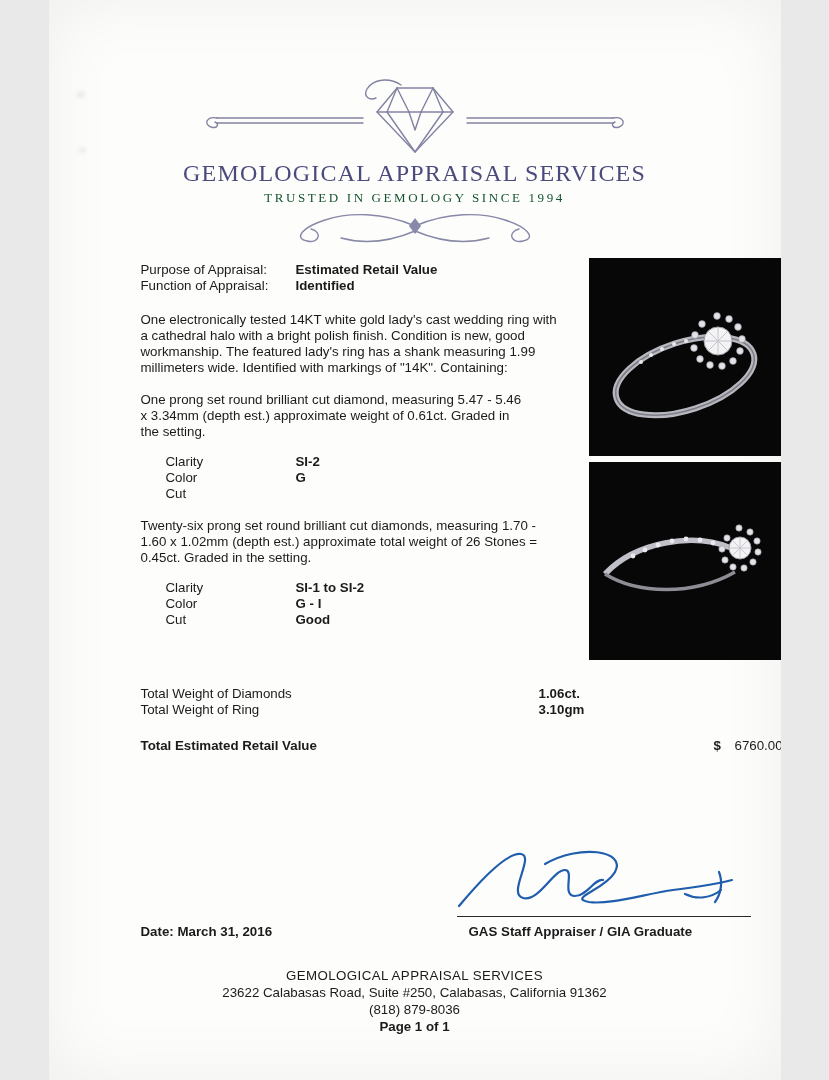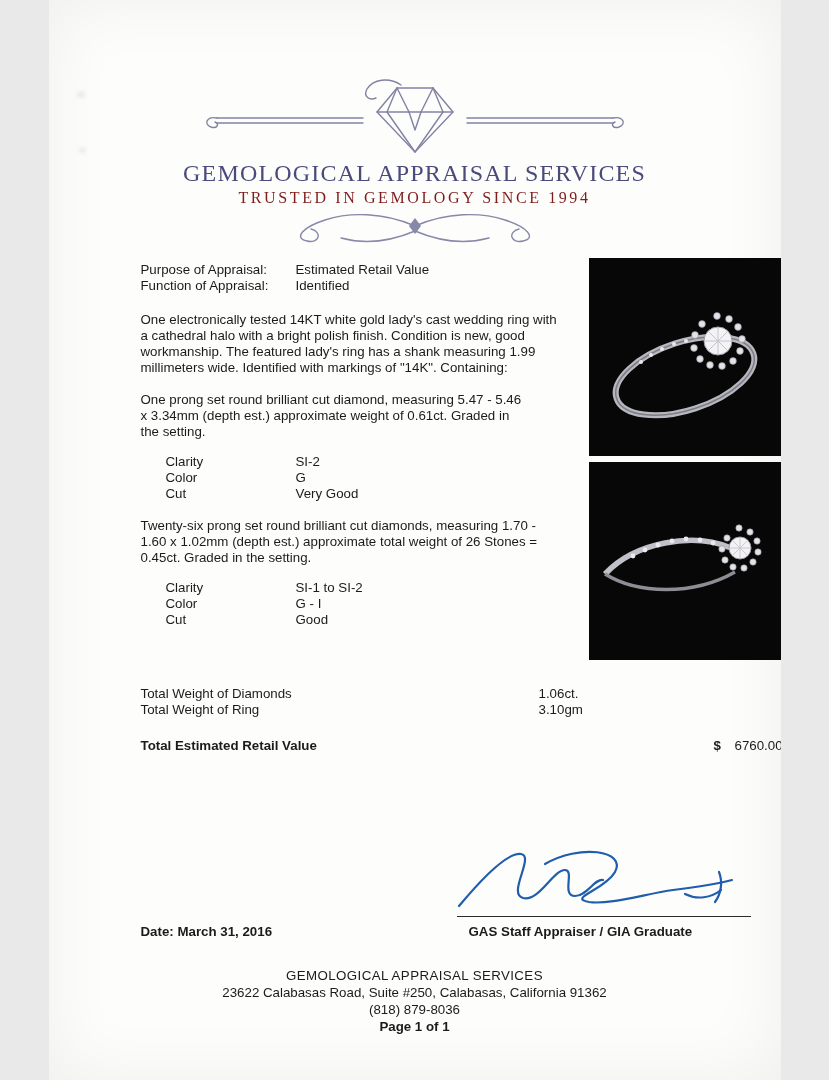--- a/index.html
+++ b/index.html
@@ -13,28 +13,28 @@
   
   .letterhead{position:absolute;top:78px;left:0;right:0;text-align:center;}
   .diamond-art{display:block;margin:0 auto;}
   .brand-title{
     font-family:"Liberation Serif", serif;
     font-size:24px;line-height:26px;letter-spacing:1.2px;
     color:#4a4a7c;margin-top:2px;font-weight:500;
   }
   .brand-tagline{
     font-family:"Liberation Serif", serif;
-    font-size:16px;letter-spacing:2.6px;color:#7f1d1d;margin-top:4px;
+    font-size:13px;letter-spacing:2.6px;color:#14532d;margin-top:4px;
   }
   .flourish{display:block;margin:4px auto 0 auto;}
   
   .content{position:absolute;left:92px;top:262px;width:450px;}
   .kv{display:grid;grid-template-columns:155px auto;}
   .grade-row{display:grid;grid-template-columns:130px auto;margin-left:25px;}
-  .bold{font-weight:normal;}
+  .bold{font-weight:bold;}
   .para{margin-top:16px;}
   .para.first{margin-top:18px;}
   .grades{margin-top:14px;}
   .w1{max-width:424px;}
   .w2{max-width:388px;}
   .w3{max-width:404px;}
   
   .photo{position:absolute;left:540px;width:200px;height:198px;background:#070707;}
   .photo-1{top:258px;}
   .photo-2{top:462px;}
@@ -114,21 +114,20 @@
       <div class="grade-row">
         <span>Clarity</span>
         <span class="bold">SI-2</span>
       </div>
       <div class="grade-row">
         <span>Color</span>
         <span class="bold">G</span>
       </div>
       <div class="grade-row">
         <span>Cut</span>
-        <span class="bold">Very Good</span>
       </div>
     </div>
 
     <div class="para w3">Twenty-six prong set round brilliant cut diamonds, measuring 1.70 - 1.60 x 1.02mm (depth est.) approximate total weight of 26 Stones = 0.45ct. Graded in the setting.</div>
 
     <div class="grades">
       <div class="grade-row">
         <span>Clarity</span>
         <span class="bold">SI-1 to SI-2</span>
       </div>

